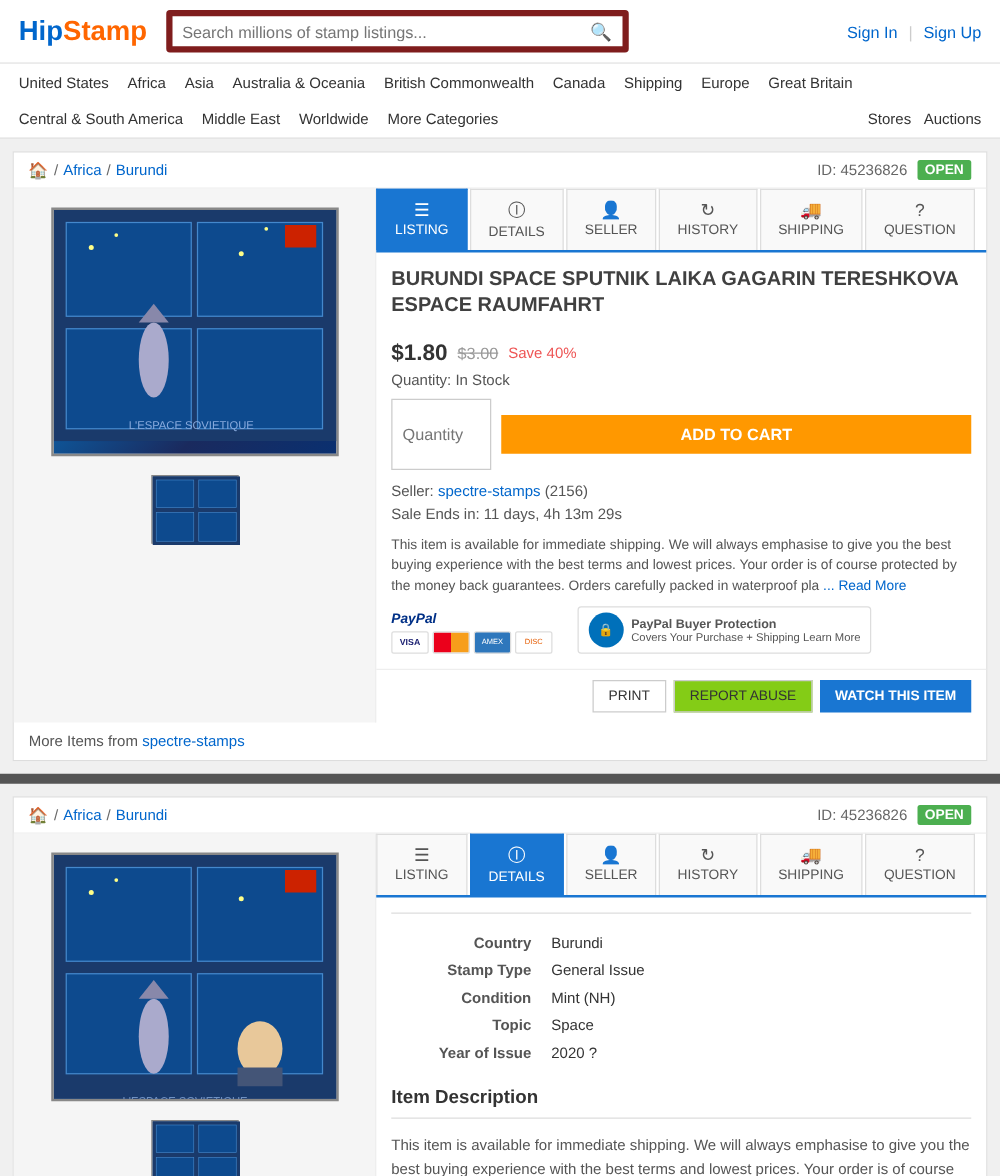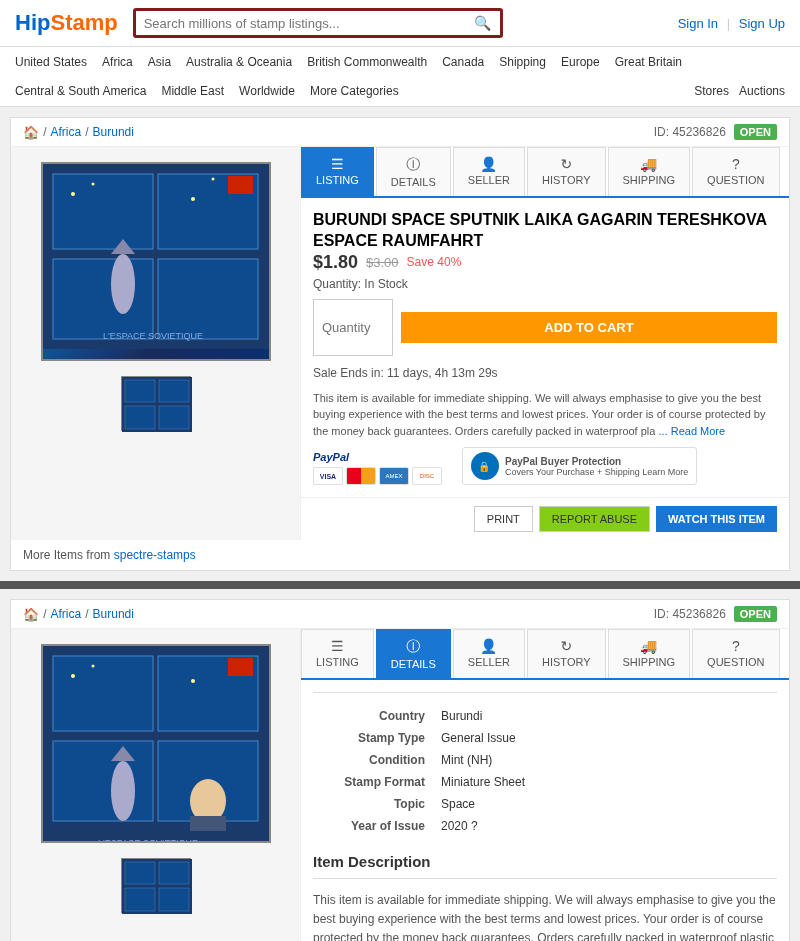--- a/index.html
+++ b/index.html
@@ -2,21 +2,21 @@
 <html><head>
   <meta charset="utf-8">
   <style>
     * { box-sizing: border-box; margin: 0; padding: 0; }
     body { font-family: Arial, sans-serif; font-size: 13px; color: #333; background: #f0f0f0; width: 800px; }
 
     
     .header { background: #fff; border-bottom: 1px solid #ddd; padding: 8px 15px; display: flex; align-items: center; gap: 15px; }
     .logo { font-size: 22px; font-weight: bold; color: #0066cc; }
     .logo span { color: #ff6600; }
-    .search-bar { flex: 1; display: flex; align-items: center; border: 3px solid #7f1d1d; border-radius: 3px; padding: 4px 8px; max-width: 370px; }
+    .search-bar { flex: 1; display: flex; align-items: center; border: 5px solid #7f1d1d; border-radius: 3px; padding: 4px 8px; max-width: 370px; }
     .search-bar input { border: none; outline: none; flex: 1; font-size: 13px; color: #999; }
     .search-icon { color: #999; font-size: 14px; }
     .header-right { margin-left: auto; font-size: 13px; color: #0066cc; }
     .header-right a { color: #0066cc; text-decoration: none; }
     .header-right .divider { color: #ccc; margin: 0 5px; }
 
     
     .nav { background: #fff; border-bottom: 1px solid #ddd; padding: 8px 15px; display: flex; gap: 15px; flex-wrap: wrap; }
     .nav a { color: #333; text-decoration: none; font-size: 12px; white-space: nowrap; }
     .nav-right { margin-left: auto; display: flex; gap: 10px; }
@@ -43,21 +43,21 @@
     .right-panel { flex: 1; padding: 0; }
 
     
     .tabs { display: flex; border-bottom: 2px solid #1976d2; }
     .tab { padding: 8px 14px; text-align: center; cursor: pointer; color: #555; font-size: 11px; border: 1px solid #ddd; border-bottom: none; margin-right: 2px; background: #f9f9f9; text-transform: uppercase; }
     .tab.active { background: #1976d2; color: #fff; border-color: #1976d2; }
     .tab-icon { display: block; font-size: 14px; margin-bottom: 2px; }
 
     
     .item-content { padding: 12px; }
-    .item-title { font-size: 16px; font-weight: bold; color: #000000; margin-bottom: 0; line-height: 1.3; }
+    .item-title { font-size: 16px; font-weight: bold; color: #404040; margin-bottom: 16px; line-height: 1.3; }
     .price-row { display: flex; align-items: center; gap: 8px; margin-bottom: 4px; }
     .price-current { font-size: 18px; font-weight: bold; color: #333; }
     .price-original { color: #999; text-decoration: line-through; font-size: 13px; }
     .price-save { color: #e55; font-size: 12px; }
     .qty-row { color: #555; font-size: 12px; margin-bottom: 8px; }
     .seller-row { font-size: 12px; color: #555; margin-bottom: 4px; }
     .seller-row a { color: #0066cc; text-decoration: none; }
     .sale-ends { font-size: 12px; color: #555; margin-bottom: 10px; }
 
     .add-to-cart-area { display: flex; gap: 8px; align-items: center; margin-bottom: 10px; }
@@ -221,20 +221,24 @@
         <div class="price-row">
           <span class="price-current">$1.80</span>
           <span class="price-original">$3.00</span>
           <span class="price-save">Save 40%</span>
         </div>
         <div class="qty-row">Quantity: In Stock</div>
         <div class="add-to-cart-area">
           <input type="text" class="qty-input" placeholder="Quantity" style="">
           <button class="add-to-cart-btn">ADD TO CART</button>
         </div>
+        <div class="seller-row">
+          Seller: <a>spectre-stamps</a>
+          <span>(2156)</span>
+        </div>
         <div class="sale-ends">Sale Ends in: 11 days, 4h 13m 29s</div>
         <div class="description-text">
           <span>This item is available for immediate shipping. We will always emphasise to give you the best buying experience with the best terms and lowest prices. Your order is of course protected by the money back guarantees. Orders carefully packed in waterproof pla</span>
           <a class="read-more">... Read More</a>
         </div>
         <div class="payment-row">
           <div style="display:flex; flex-direction:column; align-items:flex-start; gap:4px;">
             <div style="font-size:11px; color:#003087; font-weight:bold; font-style:italic;">PayPal</div>
             <div class="cc-icons">
               <div class="cc-icon" style="color:#1a1f71; font-weight:bold;">VISA</div>
@@ -356,24 +360,20 @@
           </tr>
           <tr>
             <td>Stamp Type</td>
             <td>General Issue</td>
           </tr>
           <tr>
             <td>Condition</td>
             <td>Mint (NH)</td>
           </tr>
           <tr>
-            <td>Stamp Format</td>
-            <td>Miniature Sheet</td>
-          </tr>
-          <tr>
             <td>Topic</td>
             <td>Space</td>
           </tr>
           <tr>
             <td>Year of Issue</td>
             <td>2020 ?</td>
           </tr>
         </tbody>
           </table>
 

